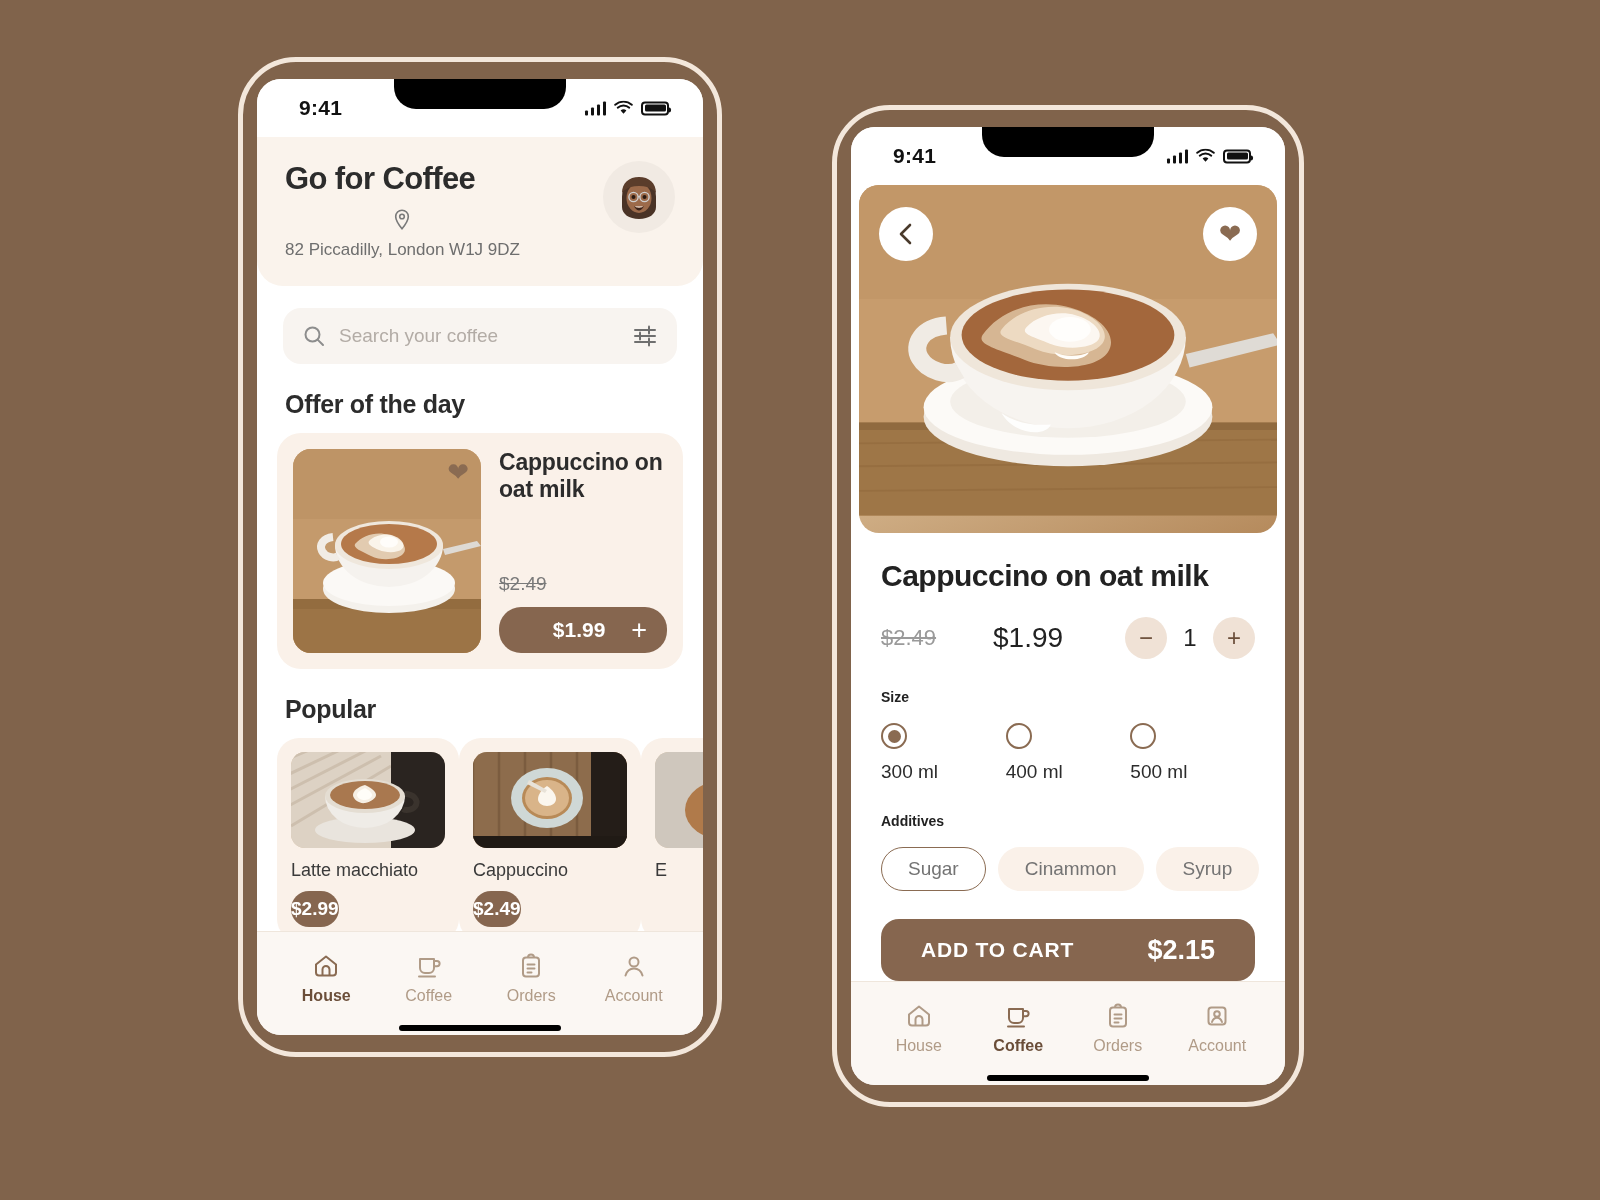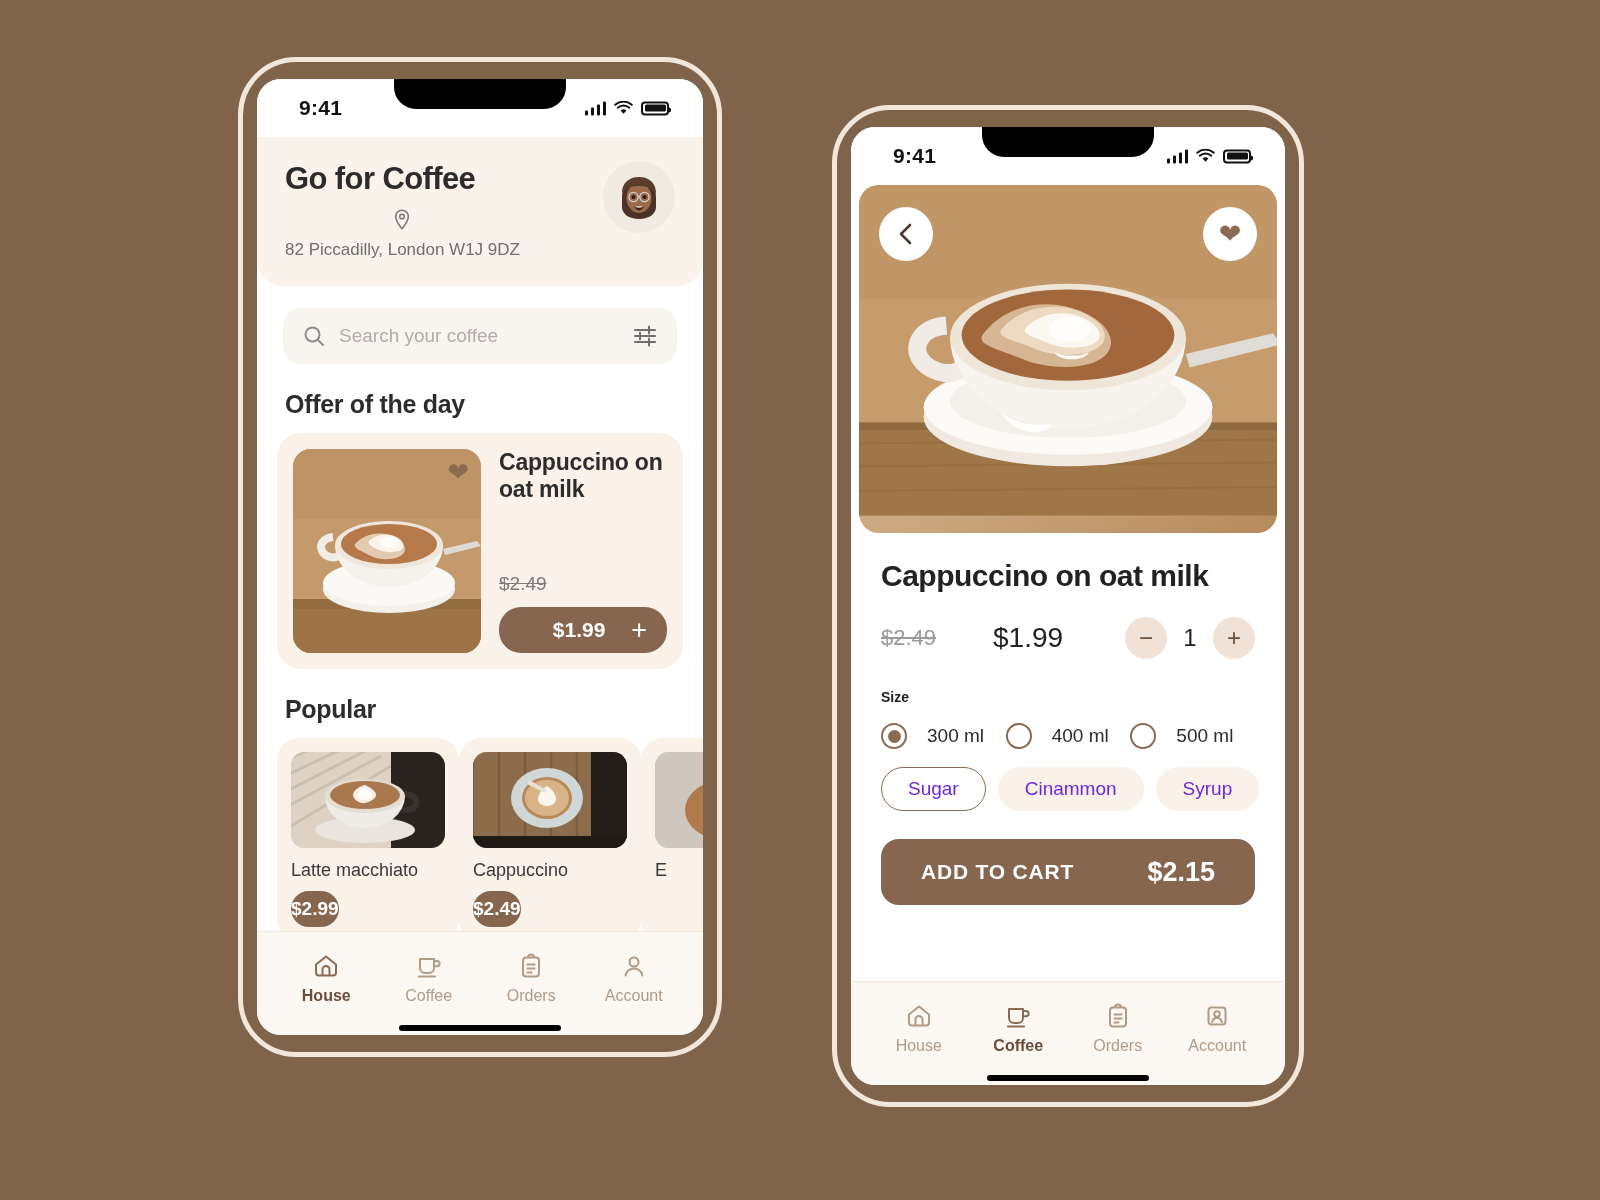--- a/index.html
+++ b/index.html
@@ -248,36 +248,36 @@
     width: 42px; height: 42px; border-radius: 50%; background: #f0e2d6;
     border: none; cursor: pointer; color: #6b4e39; font-size: 24px;
     display: flex; align-items: center; justify-content: center; line-height: 1;
   }
   .qty { font-size: 24px; color: #222; min-width: 18px; text-align: center; }
 
   .opt-label {
     font-size: 14px; font-weight: bold; color: #222; margin-top: 30px;
   }
   .size-row { display: flex; margin-top: 18px; }
-  .size-opt { display: flex; align-items: center; gap: 20px; cursor: pointer; width: 164px; }
+  .size-opt { display: flex; gap: 12px; cursor: pointer; width: 164px; flex-direction: column; }
   .radio {
     width: 26px; height: 26px; border-radius: 50%;
     border: 2.5px solid #8a6b52; flex: 0 0 26px;
     display: flex; align-items: center; justify-content: center;
   }
   .radio.on::after {
     content: ""; width: 13px; height: 13px; border-radius: 50%; background: #8a6b52;
   }
   .size-txt { font-size: 19px; color: #2c2c2c; }
 
   .chips { display: flex; gap: 12px; margin-top: 18px; }
   .chip {
     height: 44px; border-radius: 22px; padding: 0 26px;
     display: flex; align-items: center; justify-content: center;
-    font-size: 19px; color: #6d28d9; cursor: pointer;
+    font-size: 19px; color: #737373; cursor: pointer;
     background: #faf1e9; border: 1.5px solid transparent;
   }
   .chip.selected { background: #fff; border-color: #8a6b52; }
 
   .cart-btn {
     margin: 28px 30px 0 30px;
     height: 66px; border-radius: 18px; background: #86664f;
     display: flex; align-items: center; justify-content: space-between;
     padding: 0 40px; border: none; cursor: pointer;
   }
@@ -584,20 +584,21 @@
           <div class="size-opt">
             <span class="radio"></span>
             <span class="size-txt">400 ml</span>
           </div>
           <div class="size-opt">
             <span class="radio"></span>
             <span class="size-txt">500 ml</span>
           </div>
         </div>
 
+        <div class="opt-label">Additives</div>
         <div class="chips">
           <div class="chip selected">Sugar</div>
           <div class="chip">Cinammon</div>
           <div class="chip">Syrup</div>
         </div>
       </div>
 
       <button class="cart-btn">
         <span class="cart-lbl">ADD TO CART</span>
         <span class="cart-total">$2.15</span>

